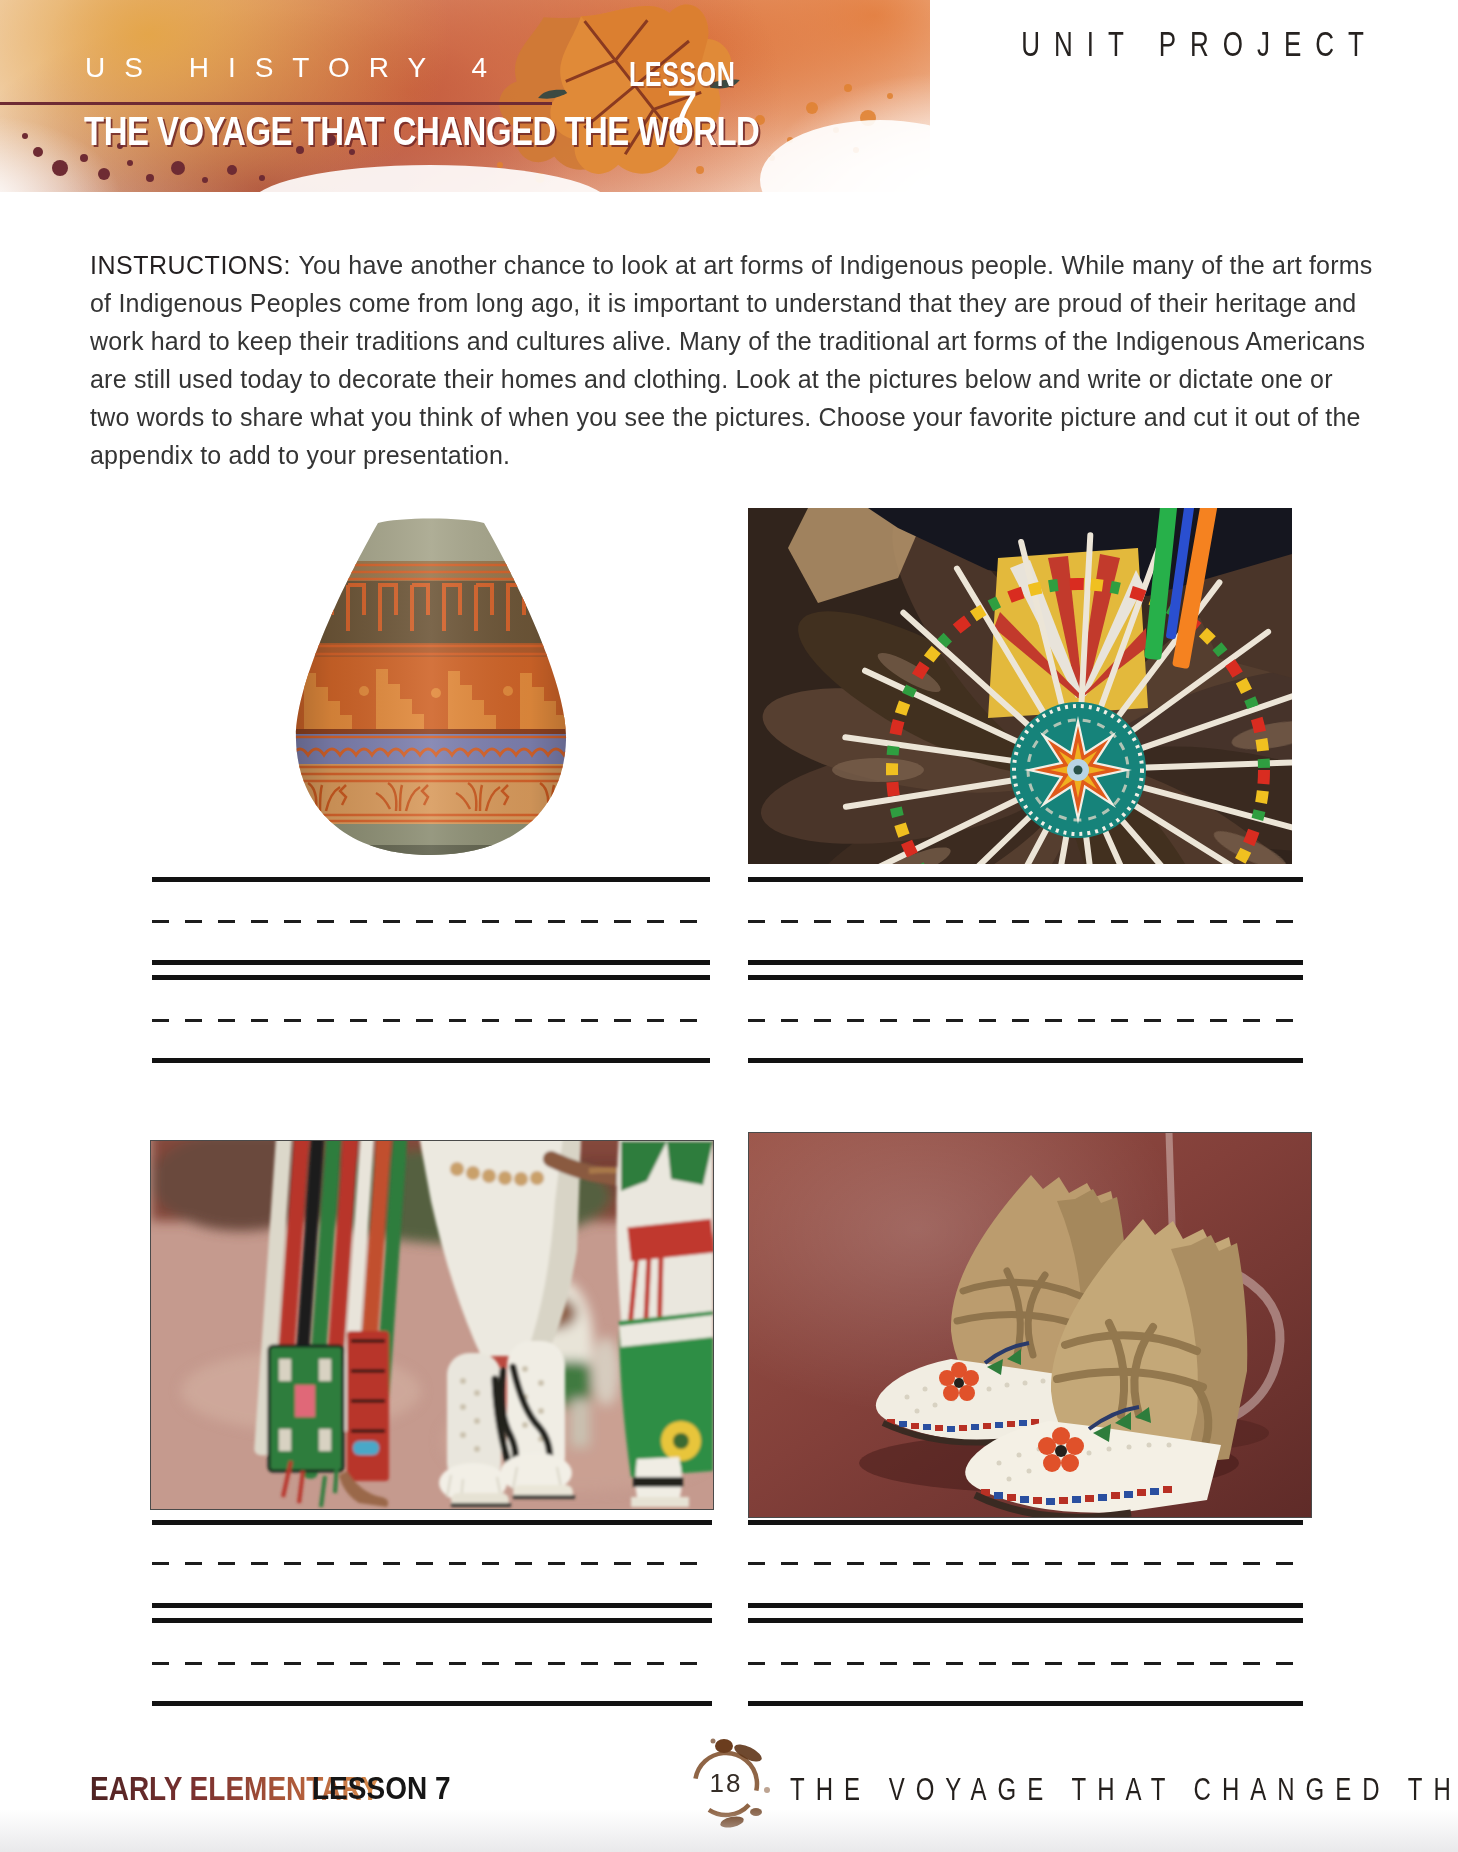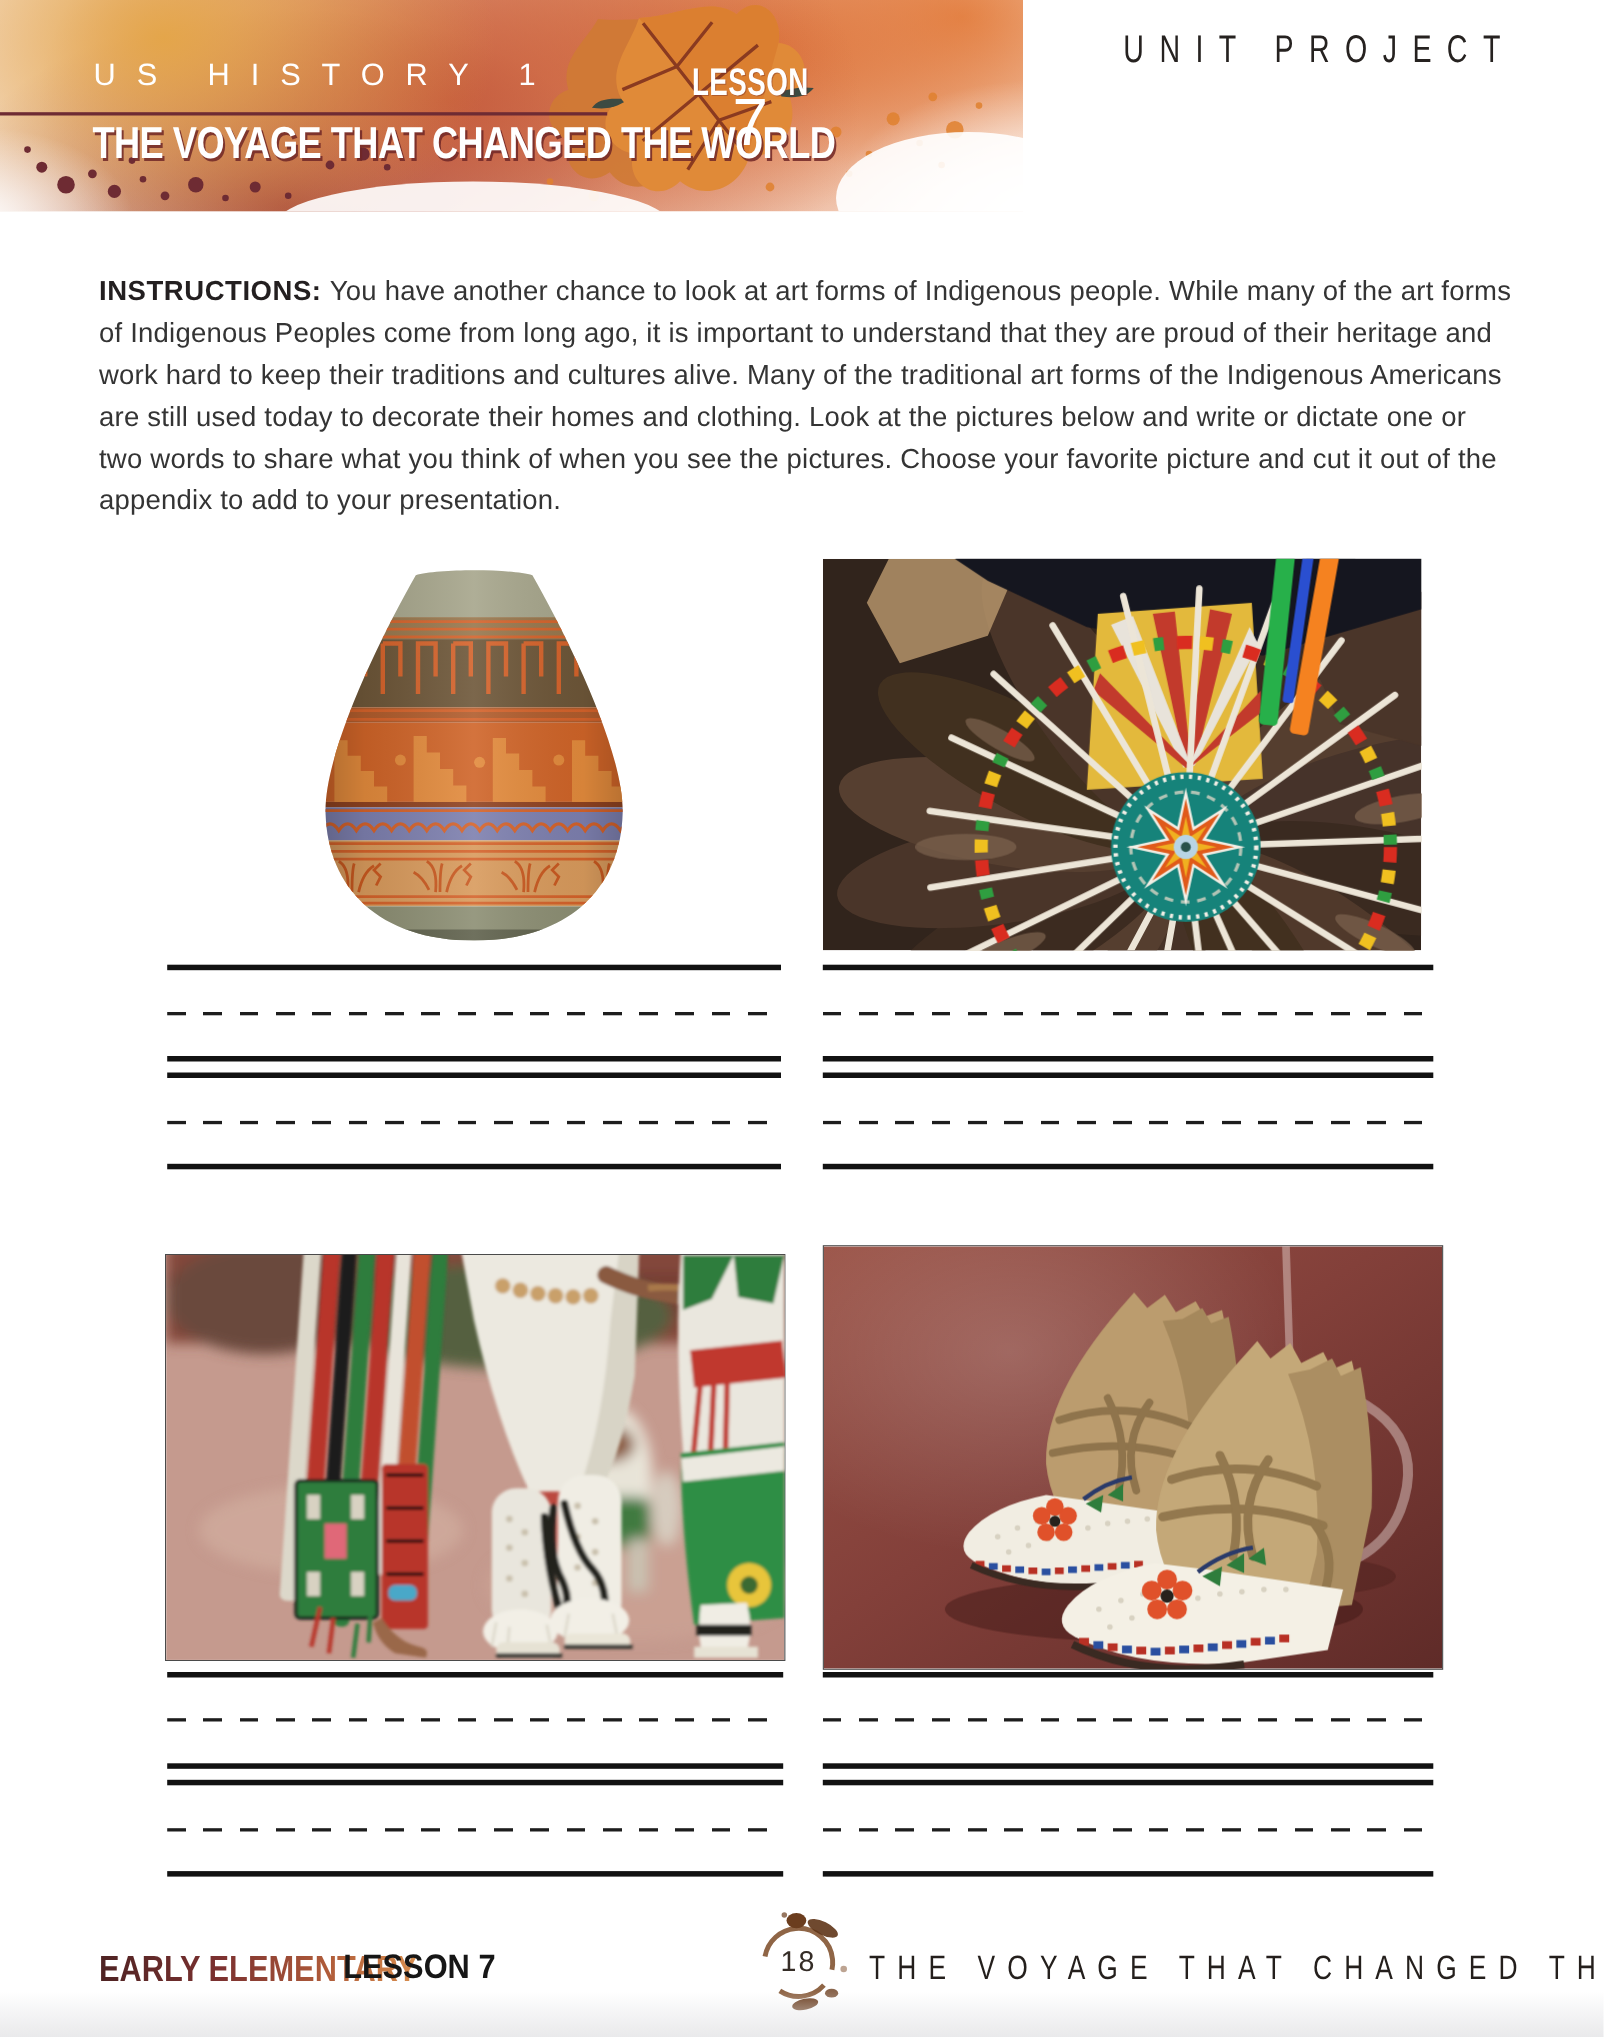--- a/index.html
+++ b/index.html
@@ -28,21 +28,21 @@
   .hdr-lesson{position:absolute;left:629px;top:55px;font-size:28px;font-weight:700;color:#fff;
     letter-spacing:.5px;transform:scale(.9,1.25);transform-origin:left top;text-shadow:1px 1px 0 rgba(112,39,39,.4);}
   .hdr-num{position:absolute;left:666px;top:76px;font-size:58px;font-weight:400;color:#fff;
     transform:scaleY(1.05);transform-origin:left top;}
   .hdr-corner{position:absolute;right:80px;top:24px;font-size:26px;font-weight:400;color:#262220;
     letter-spacing:14px;white-space:nowrap;transform:scaleY(1.35);transform-origin:right top;}
 
   
   .instructions{position:absolute;left:90px;top:246px;width:1284px;font-size:25px;line-height:38px;
     color:#343434;letter-spacing:.2px;}
-  .instructions b{color:#231f20;font-weight:700;letter-spacing:.5px;}
+  .instructions b{color:#231f20;font-weight:400;letter-spacing:.5px;}
 
   
   .cell{position:absolute;overflow:hidden;}
   .cell.bordered{border:1px solid #4a4a4a;}
   .cell svg{display:block;}
 
   
   .lines{position:absolute;height:190px;}
   .ln{position:absolute;left:0;width:100%;}
   .ln.s{height:5px;background:#121212;}
@@ -114,21 +114,21 @@
         <circle cx="700" cy="170" r="4"></circle>
           <circle cx="540" cy="178" r="5"></circle>
           <circle cx="500" cy="165" r="3"></circle>
       </g>
 
       <ellipse cx="430" cy="205" rx="180" ry="40" fill="#fff" opacity=".9"></ellipse>
       <ellipse cx="880" cy="180" rx="120" ry="60" fill="#fff" opacity=".9"></ellipse>
     </svg>
   </div>
 
-  <div class="hdr-course">US HISTORY 1</div>
+  <div class="hdr-course">US HISTORY 4</div>
   <div class="hdr-rule"></div>
   <div class="hdr-sub">THE VOYAGE THAT CHANGED THE WORLD</div>
   <div class="hdr-lesson">LESSON</div>
   <div class="hdr-num">7</div>
   <div class="hdr-corner">UNIT PROJECT</div>
 
   <div class="instructions">
     <b>INSTRUCTIONS: </b>
     <span>You have another chance to look at art forms of Indigenous people. While many of the art forms of Indigenous Peoples come from long ago, it is important to understand that they are proud of their heritage and work hard to keep their traditions and cultures alive. Many of the traditional art forms of the Indigenous Americans are still used today to decorate their homes and clothing. Look at the pictures below and write or dictate one or two words to share what you think of when you see the pictures. Choose your favorite picture and cut it out of the appendix to add to your presentation.</span>
   </div>

